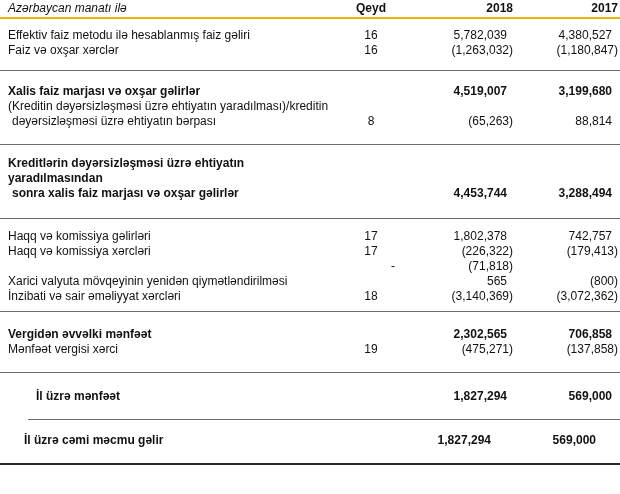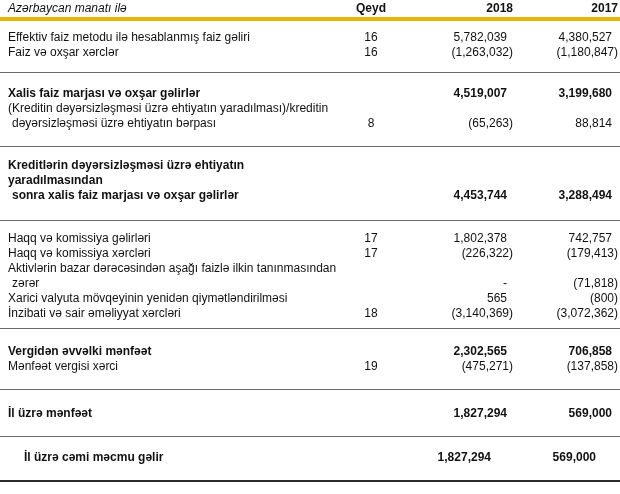--- a/index.html
+++ b/index.html
@@ -6,31 +6,31 @@
   #page{width:620px;height:494px;background:#fff;color:#111;
         font-family:"Liberation Sans", sans-serif;font-size:12px;line-height:15px;
         box-sizing:border-box;overflow:hidden;}
   .row{display:grid;grid-template-columns:1fr 64px 112px 105px;align-items:end;}
   .label{padding-left:8px;}
   .cont{padding-left:4px;}
   .note{text-align:center;align-self:end;}
   .num{text-align:right;padding-right:8px;align-self:end;white-space:nowrap;}
   .num.neg{padding-right:2px;}
   .bold{font-weight:bold;}
-  .hdr-row{border-bottom:4px solid #eab308;padding:1px 0;}
+  .hdr-row{border-bottom:2px solid #eab308;padding:1px 0;}
   .hdr-row .label{font-style:italic;}
   .hdr-row .note,.hdr-row .num{font-weight:bold;align-self:end;}
   .hdr-row .num{padding-right:2px;}
   .sec{border-bottom:1px solid #6b6b6b;}
   .s1{padding:9px 0 12px;}
   .s2{padding:13px 0 15px;}
   .s3{padding:11px 0 17px;}
   .s4{padding:10px 0 7px;}
   .s5{padding:15px 0 15px;}
-  .s6{padding:16px 0 15px;}
+  .s6{padding:16px 0 15px;margin-left:28px;}
   .s7{padding:13px 16px 15px;border-bottom:2px solid #2b2b2b;}
 </style>
 </head>
 <body>
 
 <div id="page">
 
   <div class="row hdr-row">
     <div class="label">Azərbaycan manatı ilə</div>
     <div class="note">Qeyd</div>
@@ -90,24 +90,20 @@
       <div class="num">1,802,378</div>
       <div class="num">742,757</div>
     </div>
     <div class="row">
       <div class="label">Haqq və komissiya xərcləri</div>
       <div class="note">17</div>
       <div class="num neg">(226,322)</div>
       <div class="num neg">(179,413)</div>
     </div>
     <div class="row">
-      <div class="label">
-        <div>Aktivlərin bazar dərəcəsindən aşağı faizlə ilkin tanınmasından</div>
-        <div class="cont">zərər</div>
-      </div>
       <div class="note"></div>
       <div class="num">-</div>
       <div class="num neg">(71,818)</div>
     </div>
     <div class="row">
       <div class="label">
         <div>Xarici valyuta mövqeyinin yenidən qiymətləndirilməsi</div>
       </div>
       <div class="note"></div>
       <div class="num">565</div>

